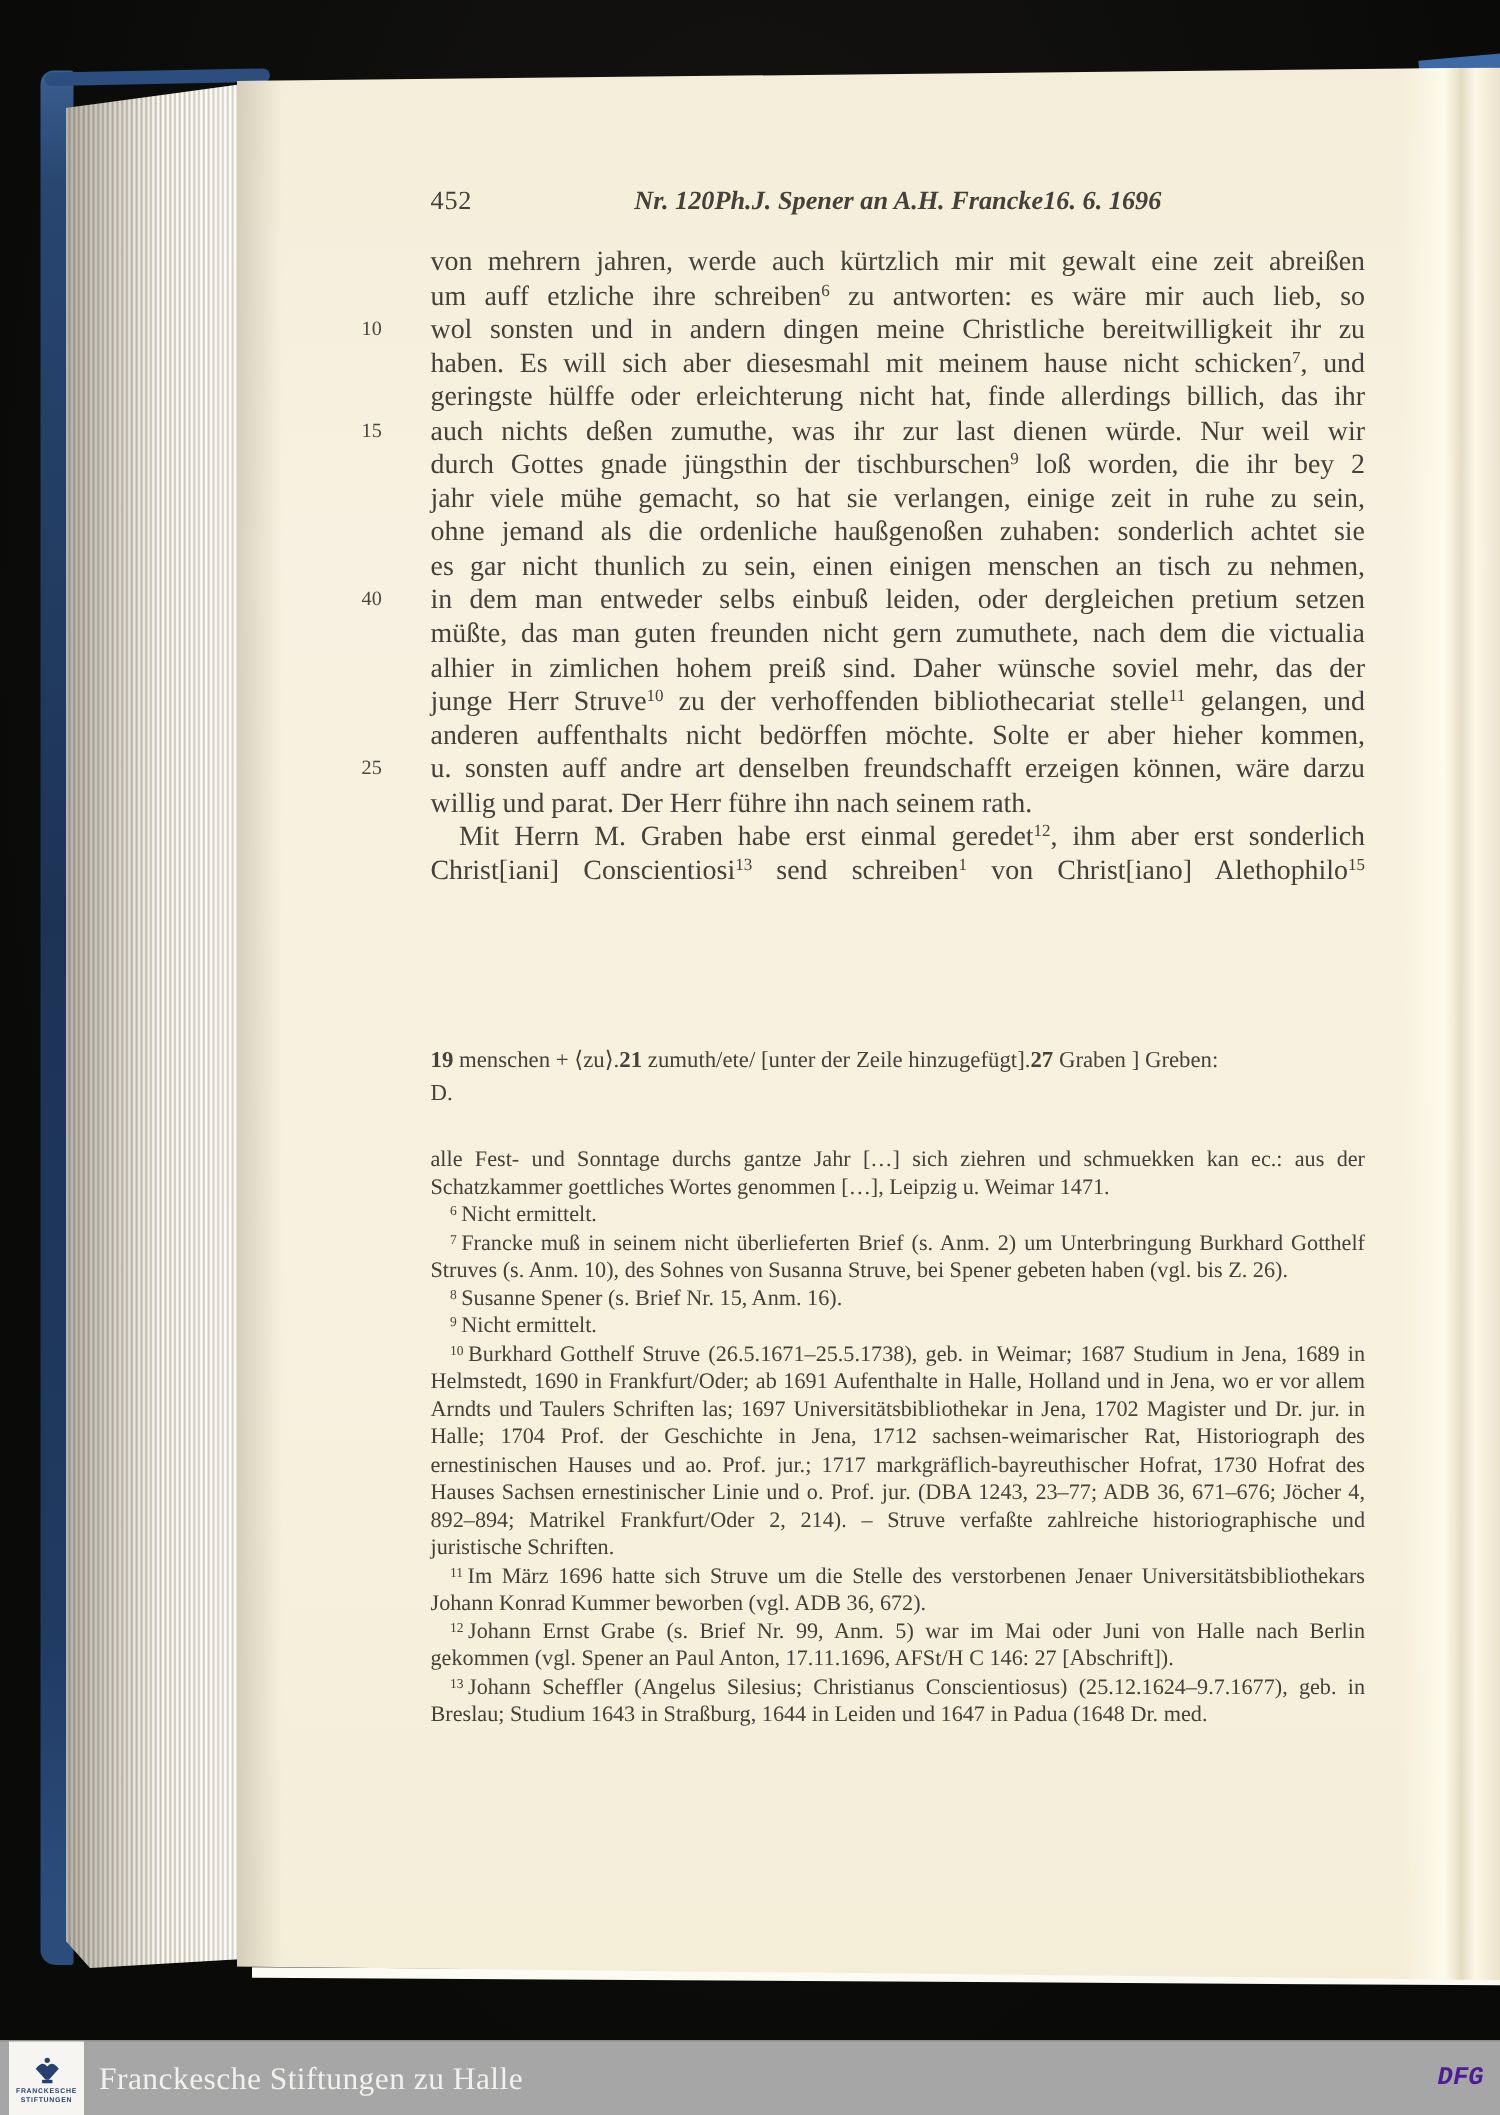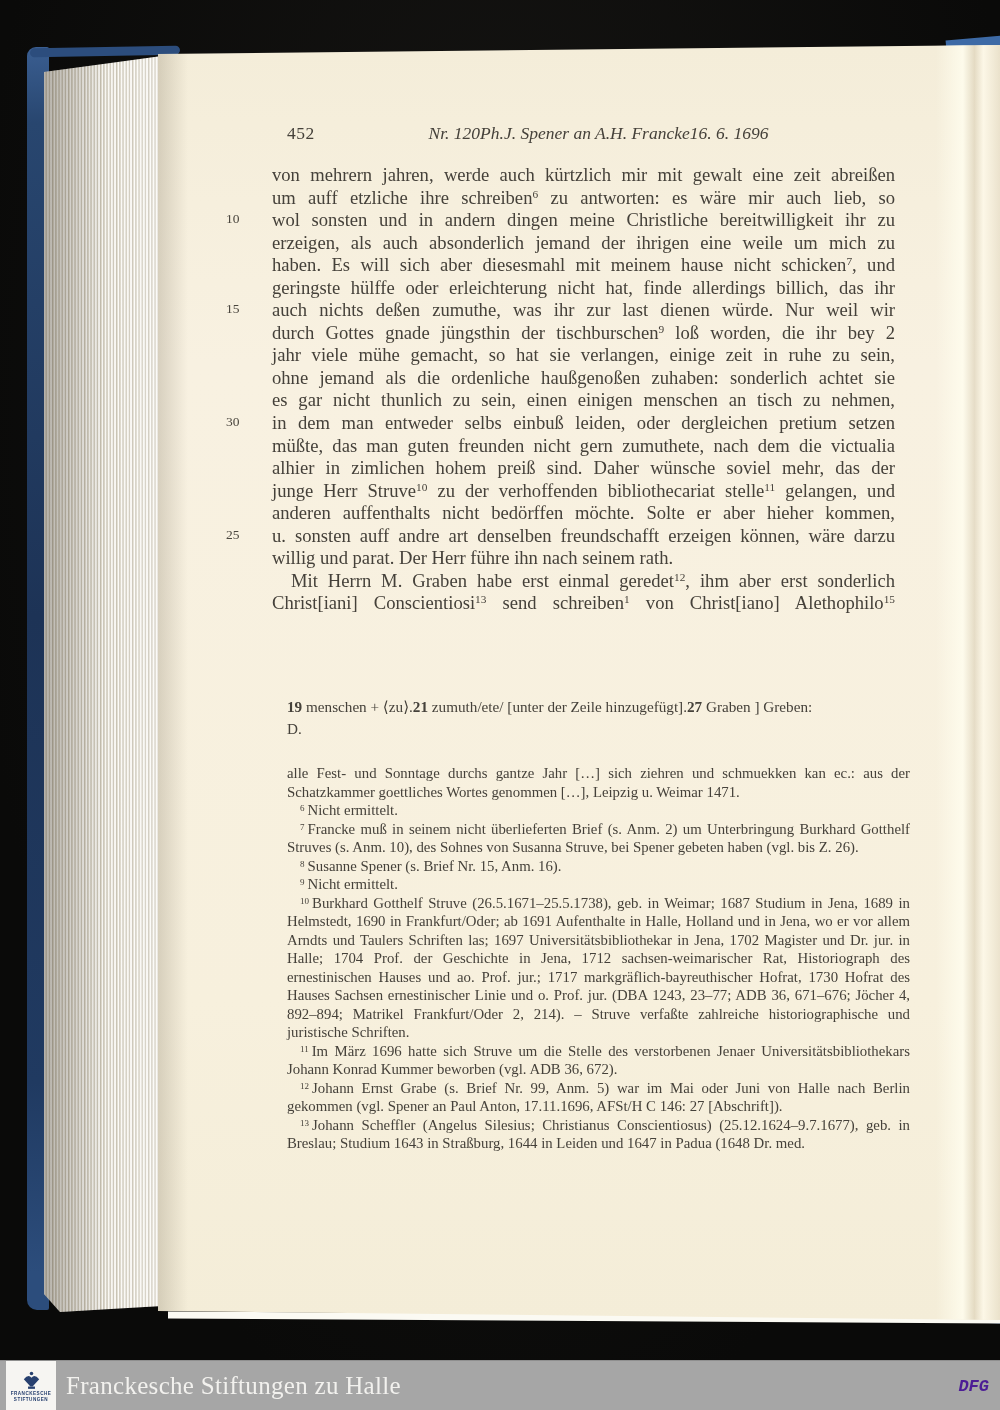--- a/index.html
+++ b/index.html
@@ -32,24 +32,24 @@
     color:#45413a;}
   .page::before{content:'';position:absolute;left:0;top:0;bottom:0;width:30px;
     background:linear-gradient(90deg,rgba(100,90,70,.22),rgba(100,90,70,0));pointer-events:none;}
   .page::after{content:'';position:absolute;right:0;top:0;bottom:0;width:64px;
     background:linear-gradient(90deg,rgba(255,255,255,0),rgba(255,253,238,.85) 42%,rgba(208,196,168,.45) 60%,rgba(253,248,232,.9) 74%,rgba(226,216,192,.55) 100%);pointer-events:none;}
 
   
   .header{position:absolute;left:129px;top:78px;width:623px;height:24px;font-size:17.5px;}
   .pagenum{position:absolute;left:0;top:0;letter-spacing:.5px;}
   .running-title{display:block;text-align:center;font-style:italic;}
-  .running-title span{margin:0 0;}
+  .running-title span{margin:0 0;font-weight:bold;}
 
   
-  .letter{position:absolute;left:114px;top:119px;width:623px;font-size:18.6px;line-height:22.55px;}
+  .letter{position:absolute;left:129px;top:119px;width:623px;font-size:18.6px;line-height:22.55px;}
   .tline{position:relative;text-align:justify;text-align-last:justify;height:22.55px;}
   .tline.nojust{text-align-last:left;}
   .tline.ind{text-indent:19px;}
   .lno{position:absolute;left:-46px;top:3px;width:28px;text-align:right;
     font-size:13.5px;line-height:1;color:#4a463e;}
   sup{font-size:61%;line-height:0;vertical-align:6px;}
 
   
   .apparatus{position:absolute;left:129px;top:651px;width:623px;font-size:15.2px;line-height:21.5px;}
   .app-l1{text-align:justify;text-align-last:justify;}
@@ -64,21 +64,21 @@
 
   
   .bottom-bar{position:absolute;left:0;top:1360px;width:1000px;height:50px;
     background:#a6a6a6;border-top:1px solid #8f8f8f;}
   .fs-logo{position:absolute;left:6px;top:0;width:50px;height:50px;background:#f6f5f2;
     display:flex;flex-direction:column;align-items:center;justify-content:center;gap:1px;cursor:pointer;}
   .fs-emblem{width:19px;height:20px;fill:#27406f;}
   .fs-line1,.fs-line2{font-family:"Liberation Sans",sans-serif;font-size:4.6px;font-weight:700;
     letter-spacing:.5px;color:#27406f;line-height:1.2;}
   .fs-title{position:absolute;left:66px;top:50%;transform:translateY(-50%);
-    color:#f2f1ee;font-size:25px;letter-spacing:.3px;}
+    color:#f2f1ee;font-size:21px;letter-spacing:.3px;}
   .dfg{position:absolute;right:11px;top:50%;transform:translateY(-50%);
     color:#4c1d95;font-family:Liberation Mono, monospace;font-weight:700;font-style:italic;
     font-size:17px;cursor:pointer;}
 </style>
 </head>
 <body>
 
 <div class="stage">
 
   <div class="cover-left"></div>
@@ -92,29 +92,28 @@
 
     <div class="header">
       <span class="pagenum">452</span>
       <span class="running-title"><span>Nr. 120</span><span>Ph.J. Spener an A.H. Francke</span><span>16. 6. 1696</span></span>
     </div>
 
     <div class="letter">
         <div class="tline"><span class="lno"></span>von mehrern jahren, werde auch kürtzlich mir mit gewalt eine zeit abreißen</div>
         <div class="tline"><span class="lno"></span>um auff etzliche ihre schreiben<sup>6</sup> zu antworten: es wäre mir auch lieb, so</div>
         <div class="tline"><span class="lno">10</span>wol sonsten und in andern dingen meine Christliche bereitwilligkeit ihr zu</div>
-        <div class="tline"><span class="lno"></span>erzeigen, als auch absonderlich jemand der ihrigen eine weile um mich zu</div>
         <div class="tline"><span class="lno"></span>haben. Es will sich aber diesesmahl mit meinem hause nicht schicken<sup>7</sup>, und</div>
         <div class="tline"><span class="lno"></span>geringste hülffe oder erleichterung nicht hat, finde allerdings billich, das ihr</div>
         <div class="tline"><span class="lno">15</span>auch nichts deßen zumuthe, was ihr zur last dienen würde. Nur weil wir</div>
         <div class="tline"><span class="lno"></span>durch Gottes gnade jüngsthin der tischburschen<sup>9</sup> loß worden, die ihr bey 2</div>
         <div class="tline"><span class="lno"></span>jahr viele mühe gemacht, so hat sie verlangen, einige zeit in ruhe zu sein,</div>
         <div class="tline"><span class="lno"></span>ohne jemand als die ordenliche haußgenoßen zuhaben: sonderlich achtet sie</div>
         <div class="tline"><span class="lno"></span>es gar nicht thunlich zu sein, einen einigen menschen an tisch zu nehmen,</div>
-        <div class="tline"><span class="lno">30</span>in dem man entweder selbs einbuß leiden, oder dergleichen pretium setzen</div>
+        <div class="tline"><span class="lno">40</span>in dem man entweder selbs einbuß leiden, oder dergleichen pretium setzen</div>
         <div class="tline"><span class="lno"></span>müßte, das man guten freunden nicht gern zumuthete, nach dem die victualia</div>
         <div class="tline"><span class="lno"></span>alhier in zimlichen hohem preiß sind. Daher wünsche soviel mehr, das der</div>
         <div class="tline"><span class="lno"></span>junge Herr Struve<sup>10</sup> zu der verhoffenden bibliothecariat stelle<sup>11</sup> gelangen, und</div>
         <div class="tline"><span class="lno"></span>anderen auffenthalts nicht bedörffen möchte. Solte er aber hieher kommen,</div>
         <div class="tline"><span class="lno">25</span>u. sonsten auff andre art denselben freundschafft erzeigen können, wäre darzu</div>
         <div class="tline nojust"><span class="lno"></span>willig und parat. Der Herr führe ihn nach seinem rath.</div>
         <div class="tline ind"><span class="lno"></span>Mit Herrn M. Graben habe erst einmal geredet<sup>12</sup>, ihm aber erst sonderlich</div>
         <div class="tline"><span class="lno"></span>Christ[iani] Conscientiosi<sup>13</sup> send schreiben<sup>1</sup> von Christ[iano] Alethophilo<sup>15</sup></div>
       </div>
 

